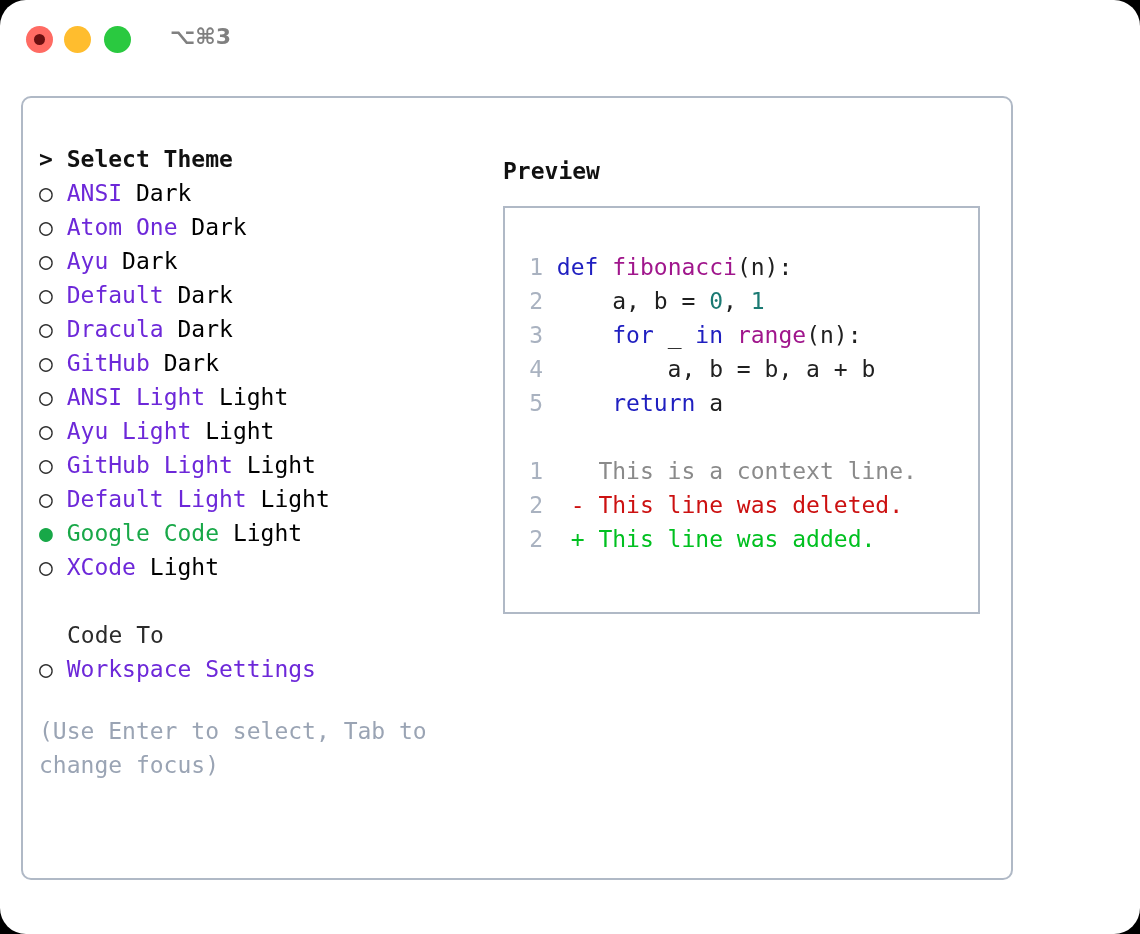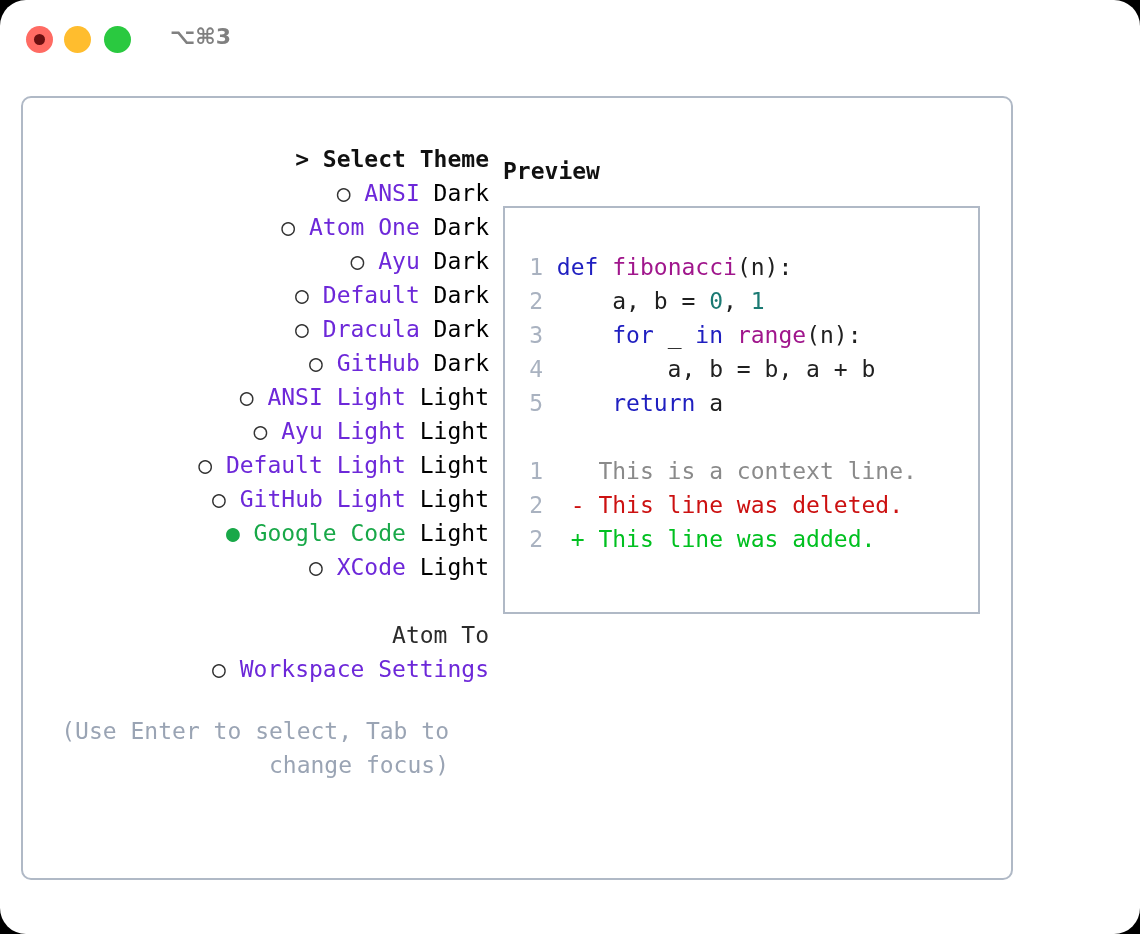--- a/index.html
+++ b/index.html
@@ -75,21 +75,20 @@
     box-sizing: border-box;
     background: #ffffff;
   }
 
   
   #left-col {
     position: absolute;
     left: 16px;
     top: 44px;
     width: 450px;
-    text-align: right;
   }
 
   .section-title {
     font-size: 23px;
     line-height: 34px;
     color: #111111;
     white-space: pre;
   }
   .section-title.bold { font-weight: 700; }
 
@@ -188,29 +187,29 @@
 
       <div id="theme-list">
           <div class="row"><span class="bullet">○</span><span class="name"> ANSI</span><span class="variant"> Dark</span></div>
           <div class="row"><span class="bullet">○</span><span class="name"> Atom One</span><span class="variant"> Dark</span></div>
           <div class="row"><span class="bullet">○</span><span class="name"> Ayu</span><span class="variant"> Dark</span></div>
           <div class="row"><span class="bullet">○</span><span class="name"> Default</span><span class="variant"> Dark</span></div>
           <div class="row"><span class="bullet">○</span><span class="name"> Dracula</span><span class="variant"> Dark</span></div>
           <div class="row"><span class="bullet">○</span><span class="name"> GitHub</span><span class="variant"> Dark</span></div>
           <div class="row"><span class="bullet">○</span><span class="name"> ANSI Light</span><span class="variant"> Light</span></div>
           <div class="row"><span class="bullet">○</span><span class="name"> Ayu Light</span><span class="variant"> Light</span></div>
+          <div class="row"><span class="bullet">○</span><span class="name"> GitHub Light</span><span class="variant"> Light</span></div>
           <div class="row"><span class="bullet">○</span><span class="name"> Default Light</span><span class="variant"> Light</span></div>
-          <div class="row"><span class="bullet">○</span><span class="name"> GitHub Light</span><span class="variant"> Light</span></div>
           <div class="row sel"><span class="bullet">●</span><span class="name"> Google Code</span><span class="variant"> Light</span></div>
           <div class="row"><span class="bullet">○</span><span class="name"> XCode</span><span class="variant"> Light</span></div>
         </div>
 
       <div class="spacer-row"></div>
 
-      <div id="applyto-label">Atom To</div>
+      <div id="applyto-label">Code To</div>
 
       <div id="apply-list">
           <div class="row"><span class="bullet">○</span><span class="name"> Workspace Settings</span></div>
         </div>
 
       <div id="hint">(Use Enter to select, Tab to change focus)</div>
     </div>
 
     <div id="right-col">
       <div id="preview-title">Preview</div>

